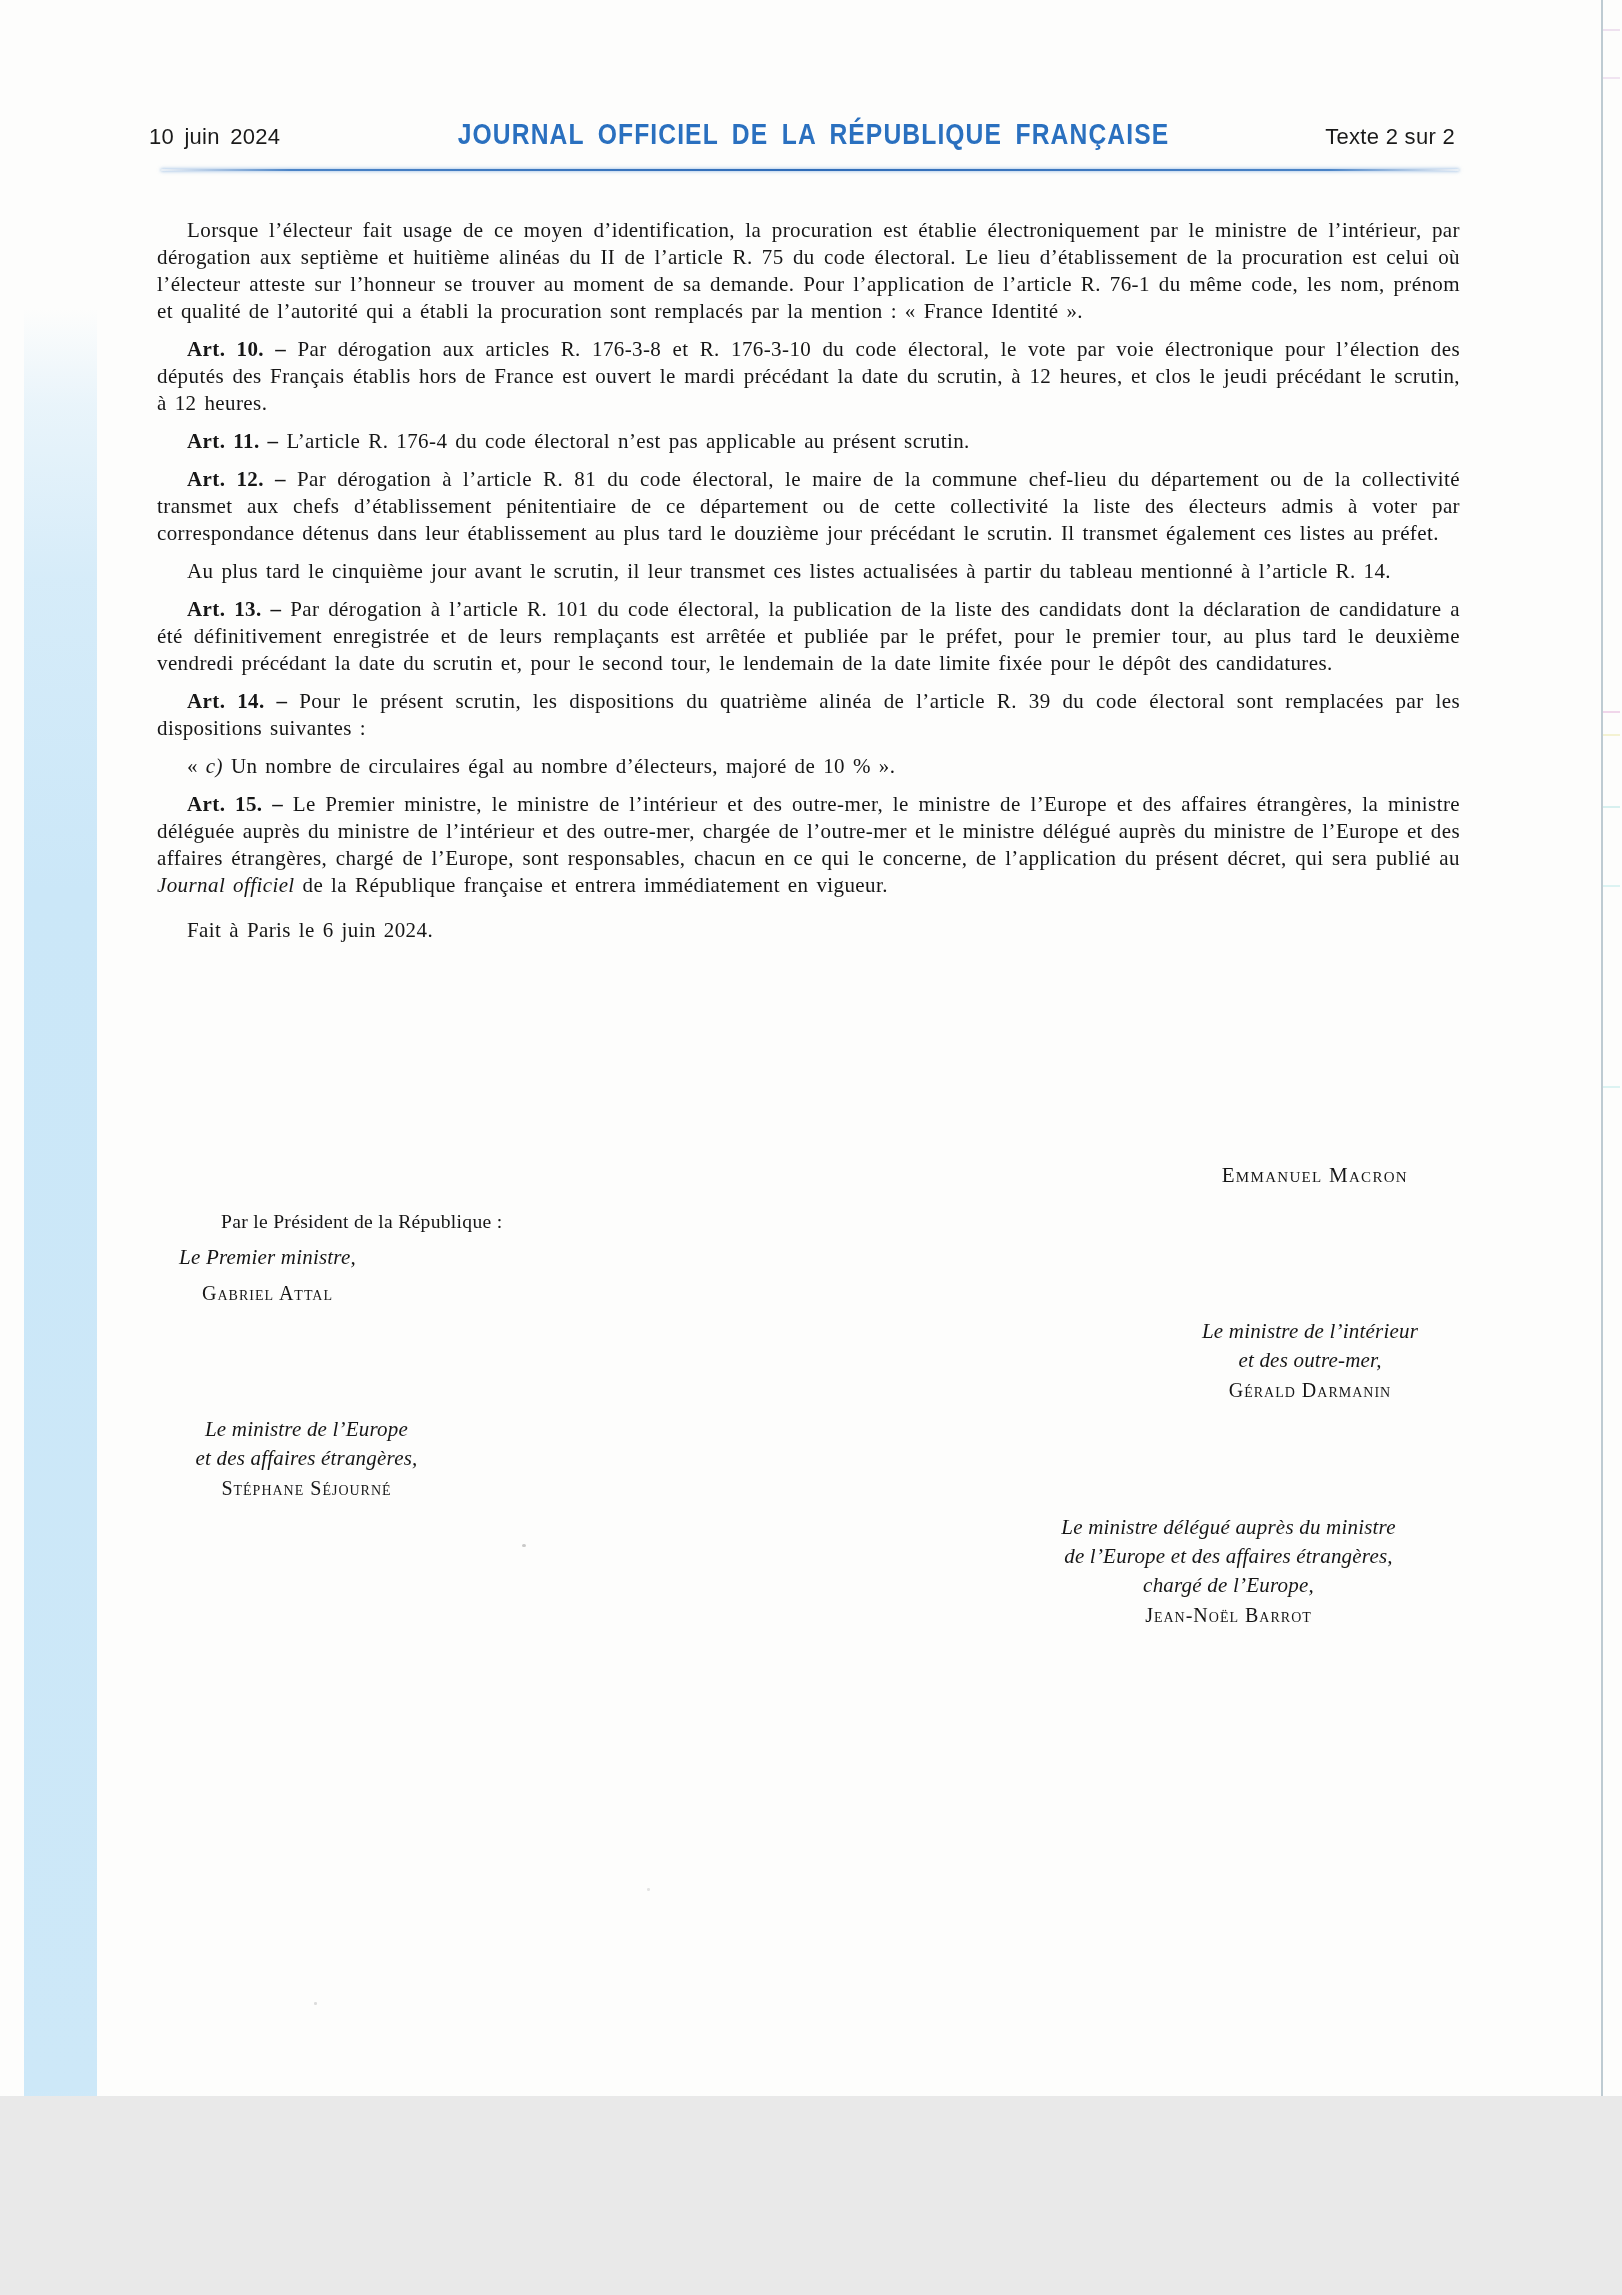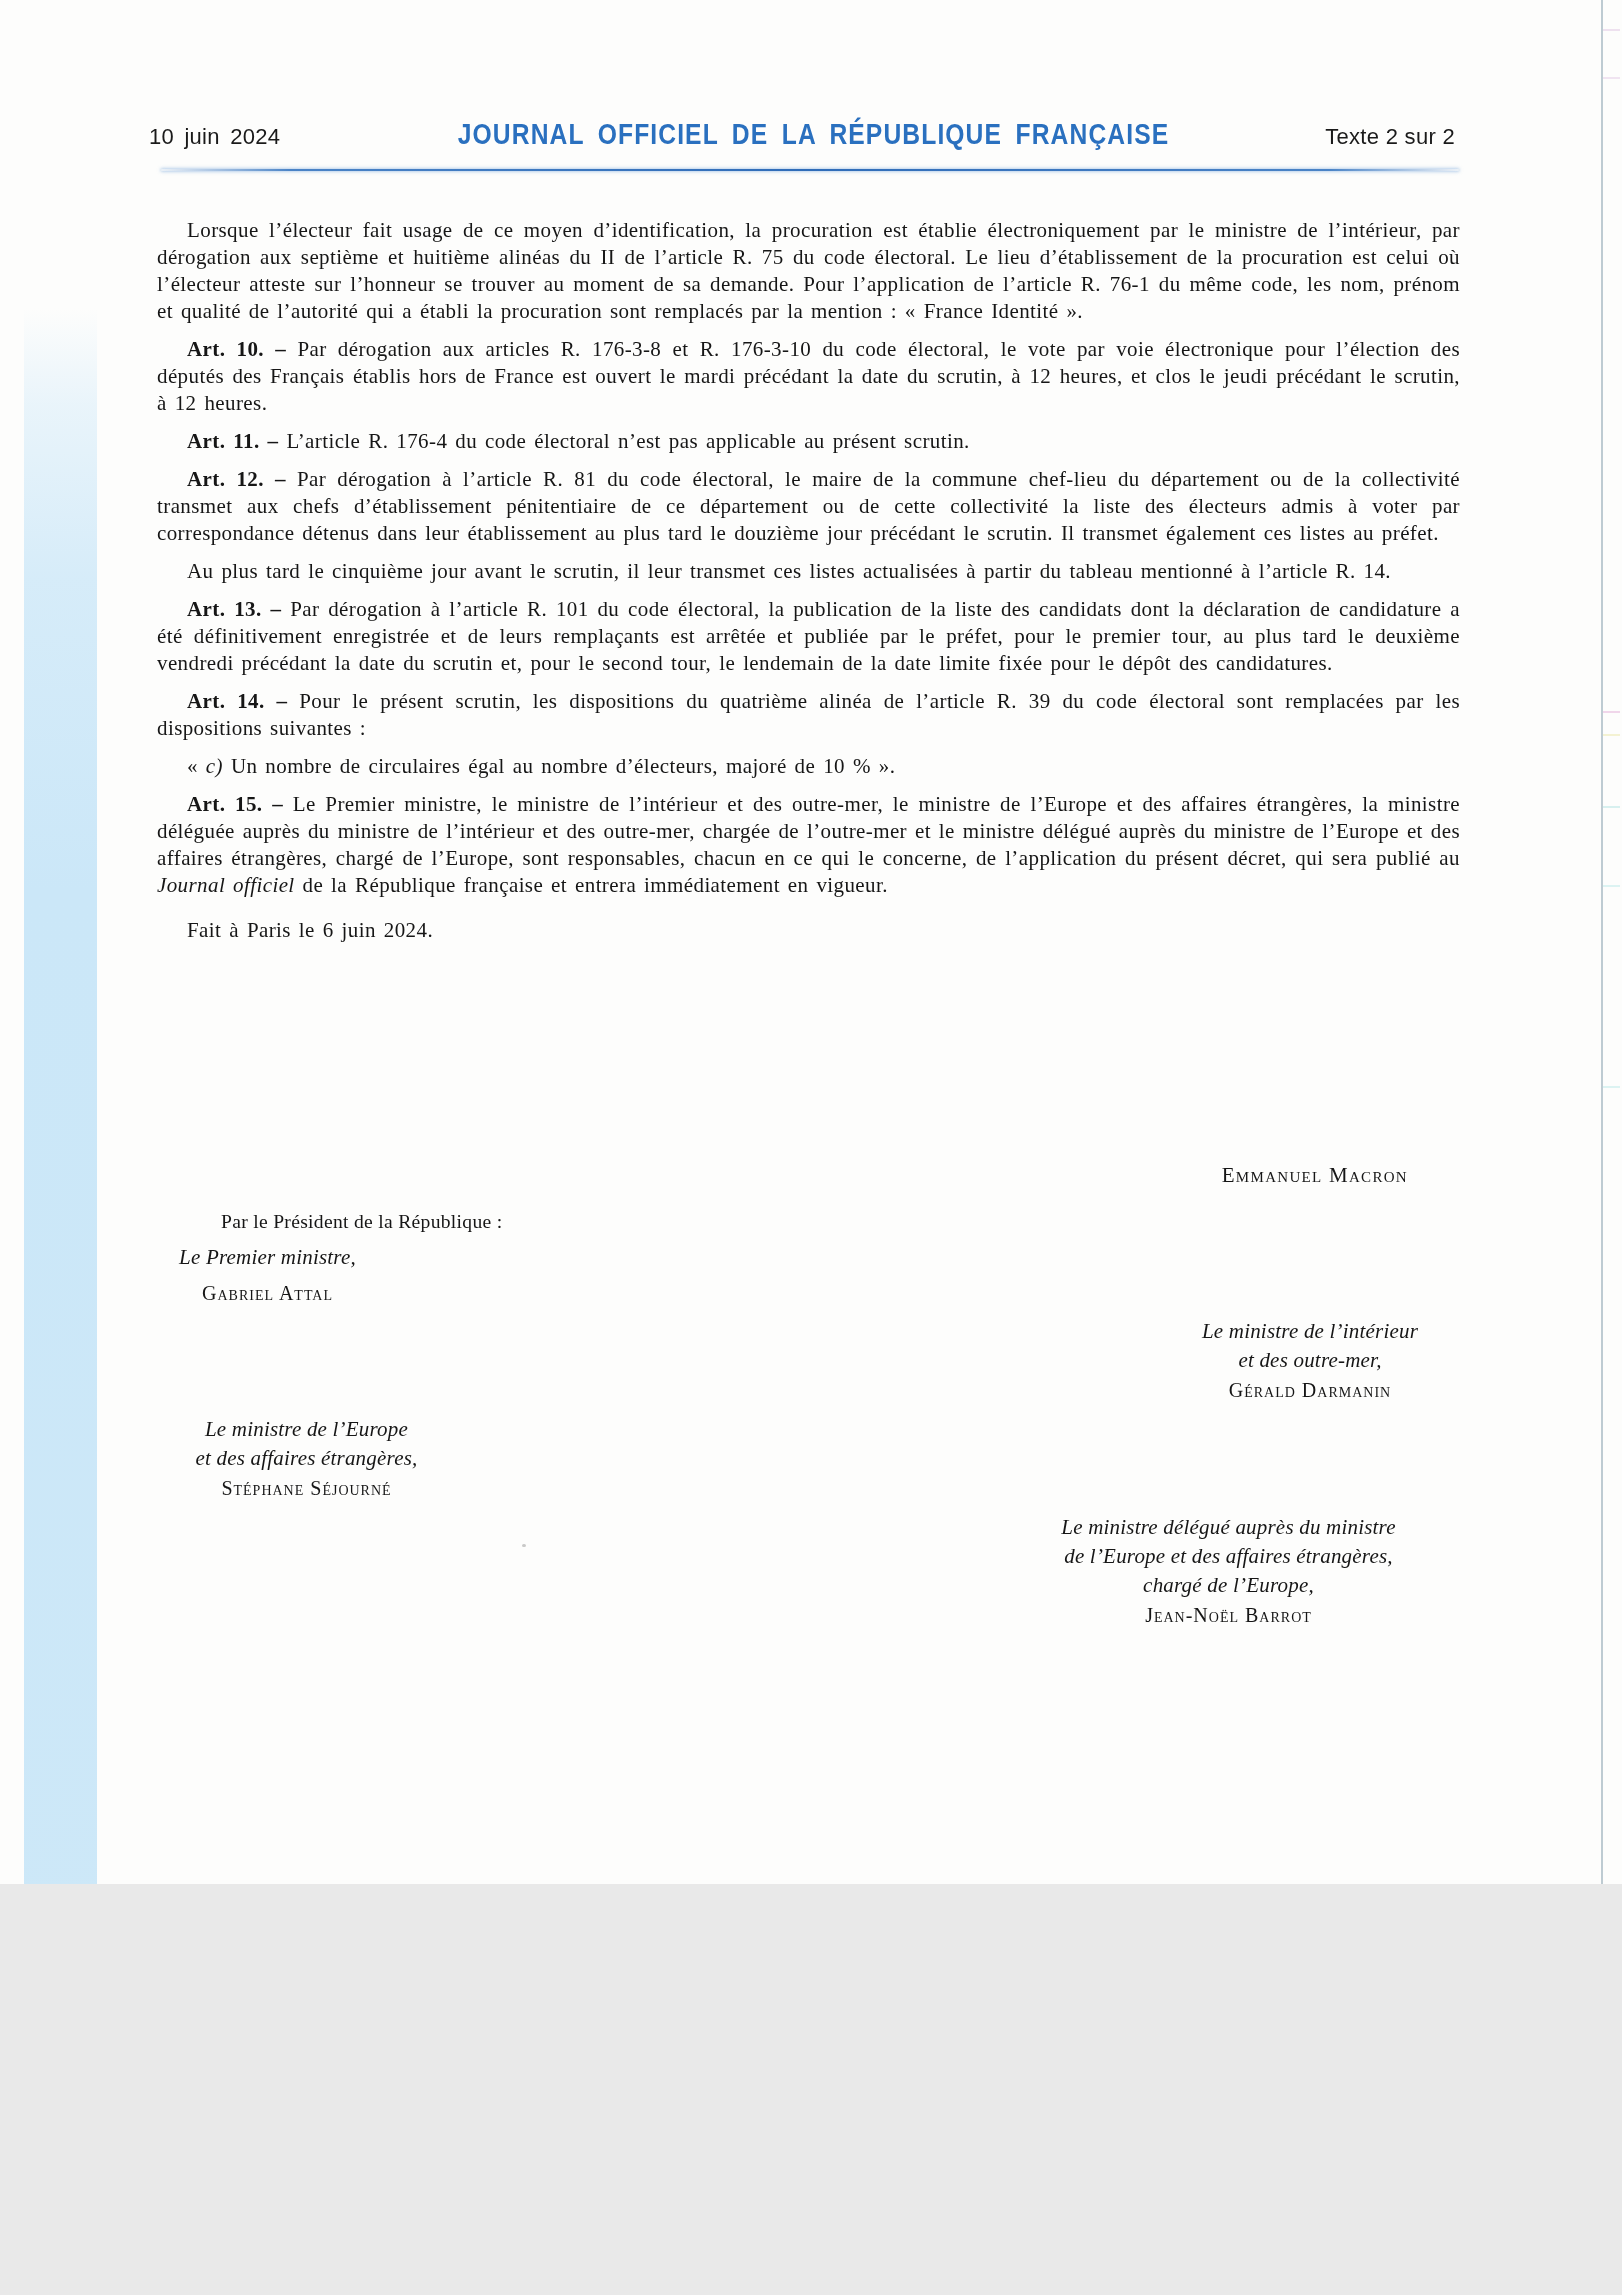--- a/index.html
+++ b/index.html
@@ -1,19 +1,19 @@
 <!DOCTYPE html>
 <html lang="fr" style="font-size:10.5px"><head>
 <meta charset="utf-8">
 <title>Journal officiel de la République française</title>
 <style>
   html,body{margin:0;padding:0;background:#e9e9e9;}
   .page{
     position:relative;
-    width:1623px;height:1884px;
+    width:1623px;height:2096px;
     background:#fdfdfc;
     overflow:hidden;
     font-family:"Liberation Serif","DejaVu Serif",serif;
     color:#161616;
   }
 
   
   .left-band{
     position:absolute;left:23.6px;top:308px;width:73px;height:1938px;
     background:linear-gradient(to bottom,

